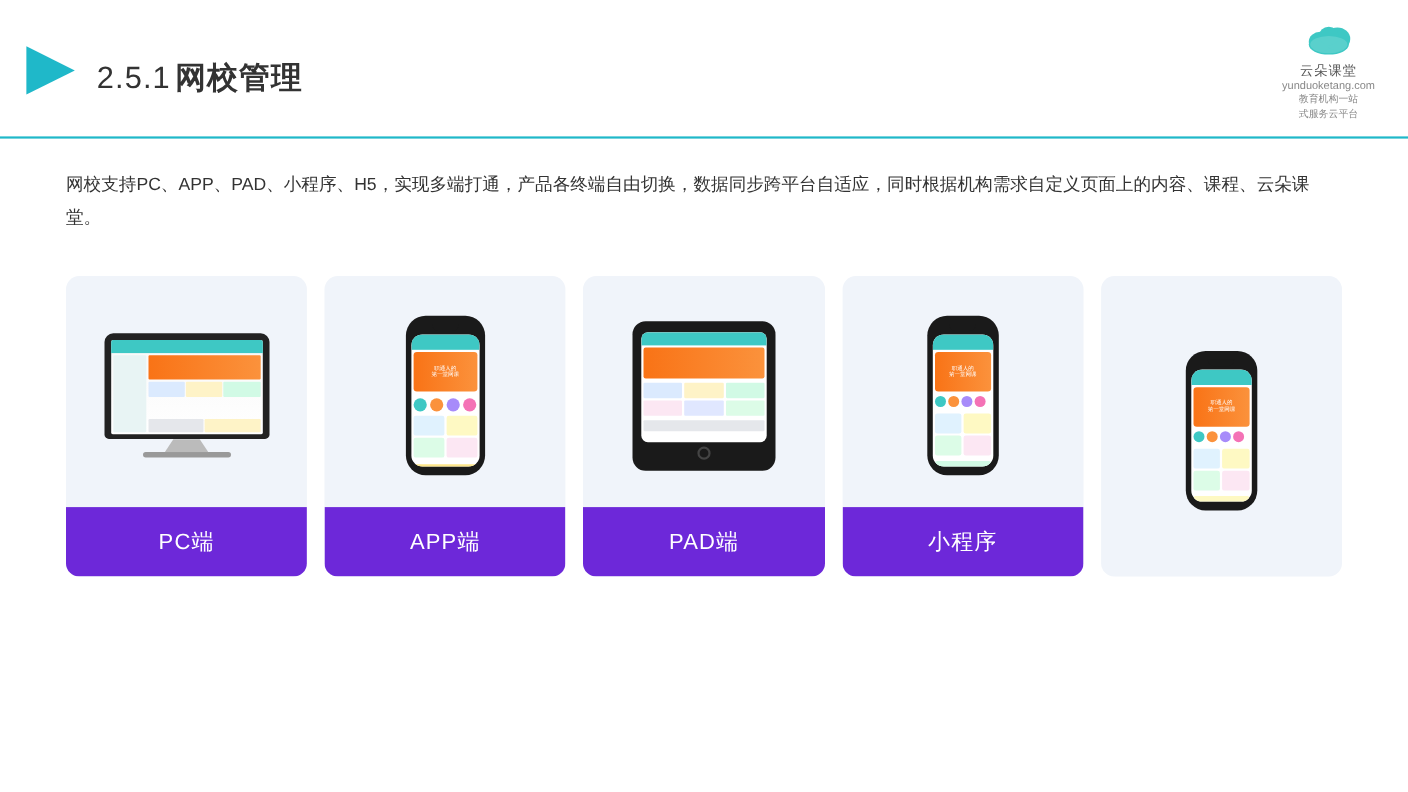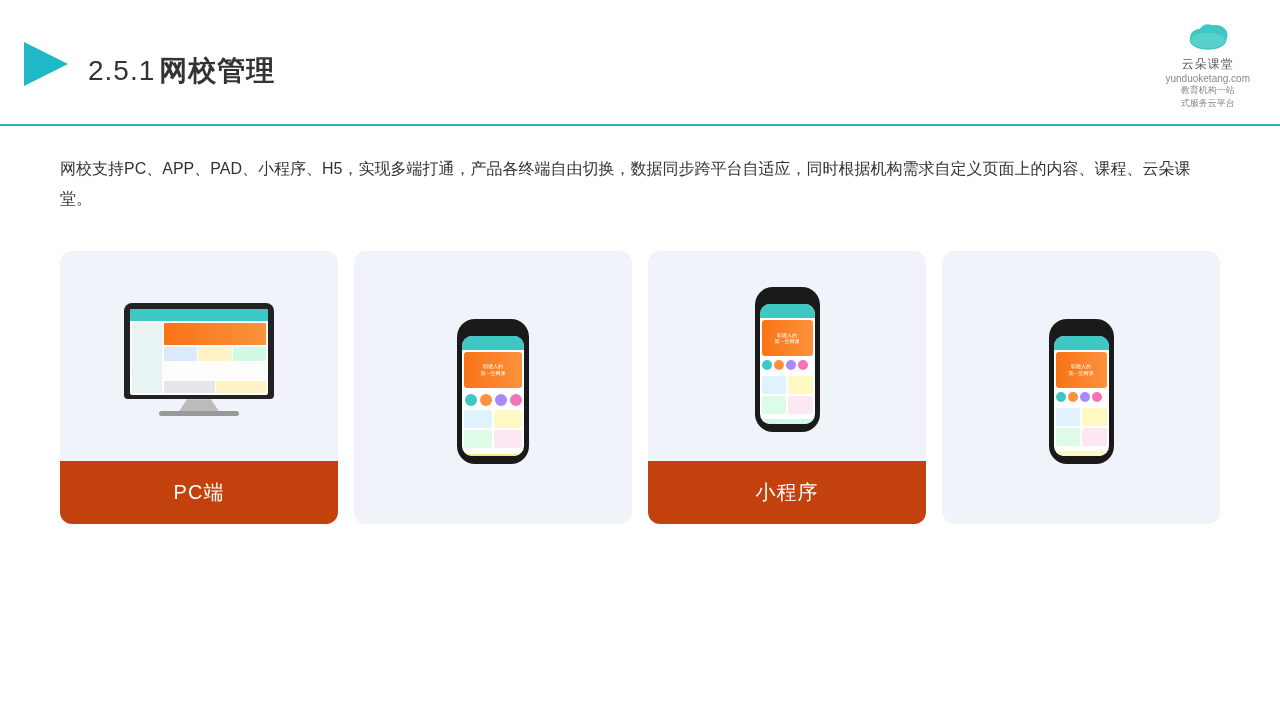--- a/index.html
+++ b/index.html
@@ -96,21 +96,21 @@
       flex: 1;
       display: flex;
       align-items: center;
       justify-content: center;
       padding: 20px 12px 12px 12px;
       min-height: 210px;
     }
 
     .card-label {
       width: 100%;
-      background: #c2410c;
+      background: #6d28d9;
       color: #fff;
       font-size: 20px;
       font-weight: 500;
       text-align: center;
       padding: 18px 0;
       letter-spacing: 1px;
     }
 
     
     .pc-mockup {
@@ -406,22 +406,48 @@
                 <div class="phone-card-item"></div>
                 <div class="phone-card-item"></div>
               </div>
               <div style="padding:2px;">
                 <div style="background:#fde68a;height:14px;border-radius:2px;margin-top:2px;"></div>
               </div>
             </div>
           </div>
         </div>
       </div>
+      <div class="card-label">APP端</div>
     </div>
 
+    <div class="card">
+      <div class="card-image-area">
+        <div class="tablet-mockup">
+          <div class="tablet-outer">
+            <div class="tablet-screen">
+              <div class="tablet-header"></div>
+              <div class="tablet-banner"></div>
+              <div class="tablet-grid">
+                <div class="tablet-item"></div>
+                <div class="tablet-item"></div>
+                <div class="tablet-item"></div>
+                <div class="tablet-item" style="background:#fce7f3;"></div>
+                <div class="tablet-item" style="background:#e0e7ff;"></div>
+                <div class="tablet-item" style="background:#dcfce7;"></div>
+              </div>
+              <div style="padding:2px;">
+                <div style="background:#e5e7eb;height:10px;border-radius:1px;"></div>
+              </div>
+            </div>
+            <div class="tablet-home-btn"></div>
+          </div>
+        </div>
+      </div>
+      <div class="card-label">PAD端</div>
+    </div>
 
     <div class="card">
       <div class="card-image-area">
         <div class="phone-mockup phone-mini">
           <div class="phone-outer" style="width:65px;">
             <div class="phone-notch"></div>
             <div class="phone-screen">
               <div class="phone-header"></div>
               <div class="phone-banner">
                 <div class="phone-banner-text">职通人的<br>第一堂网课</div>

